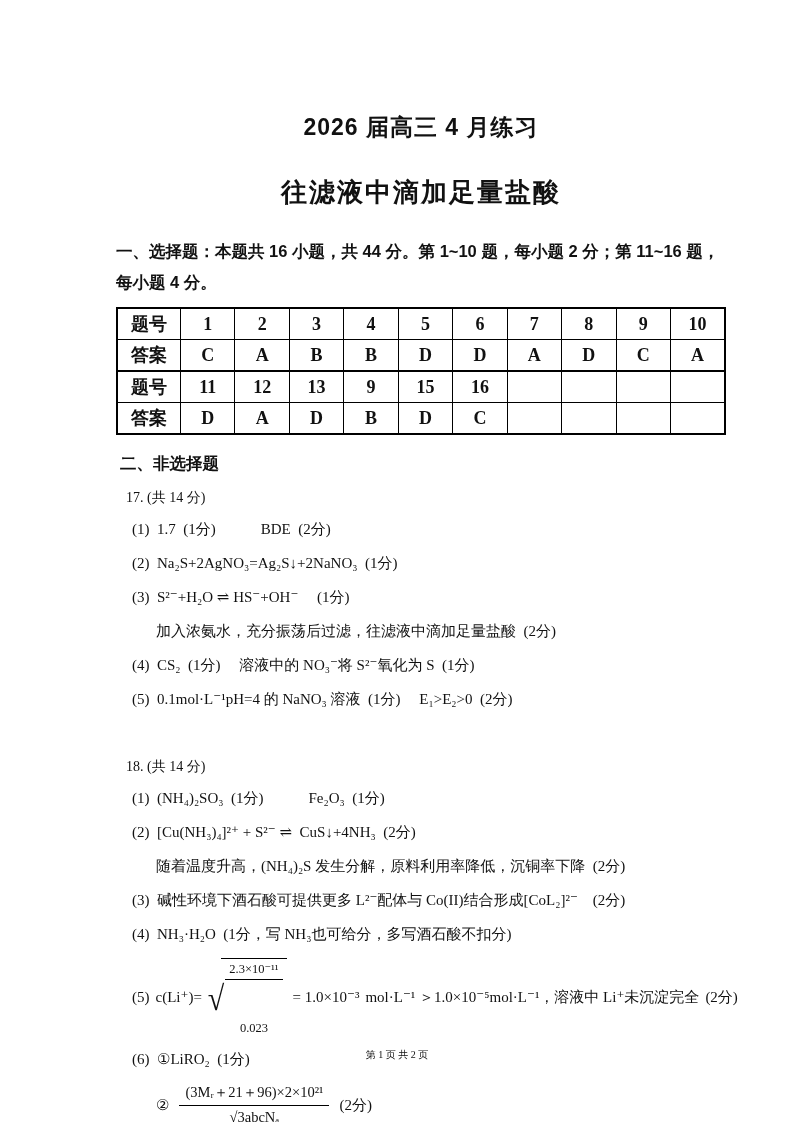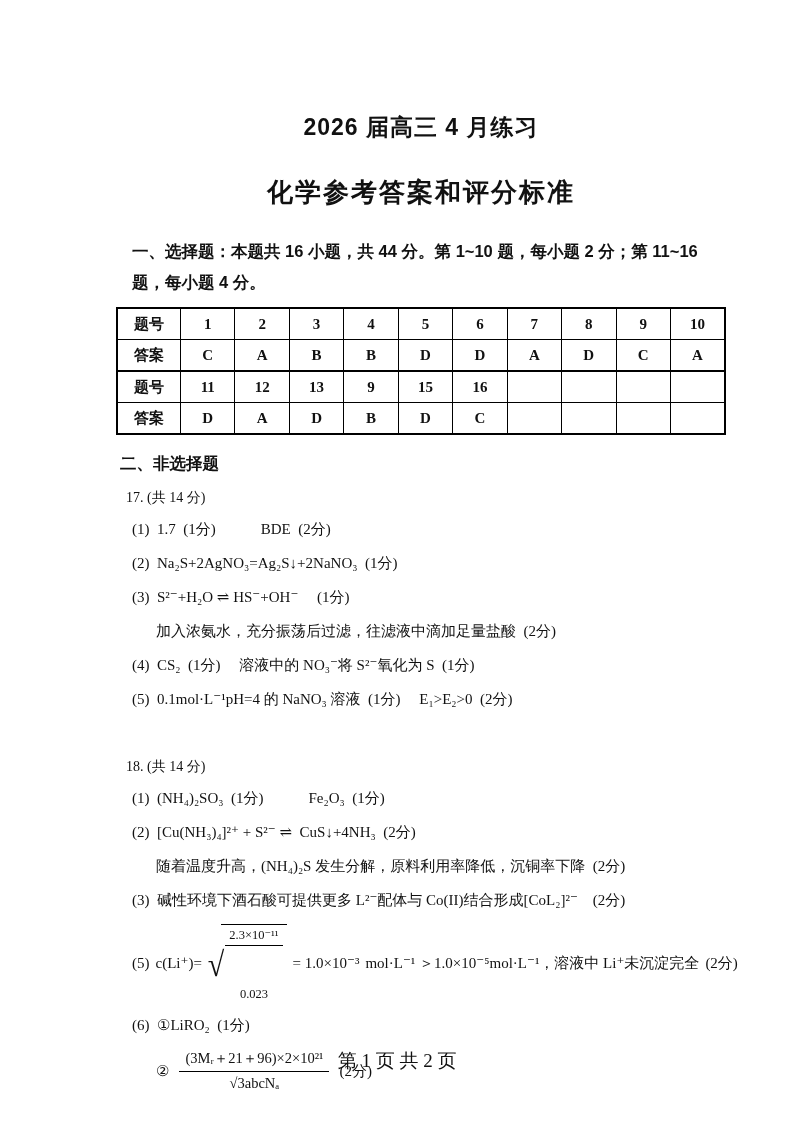--- a/index.html
+++ b/index.html
@@ -30,36 +30,36 @@
     text-align: center;
     font-size: 26px;
     font-weight: 700;
     margin: 0 0 26px 0;
     letter-spacing: 2px;
   }
   .section-heading {
     font-size: 16.5px;
     font-weight: 700;
     line-height: 1.85;
-    margin: 0 0 10px 16px;
+    margin: 0 0 10px 0;
     white-space: pre-wrap;
   }
   table.answers {
     border-collapse: collapse;
     width: 100%;
     table-layout: fixed;
     margin: 4px 0 18px 0;
     border: 2px solid #000;
   }
   table.answers td {
     border: 1px solid #000;
     height: 30px;
     text-align: center;
     vertical-align: middle;
-    font-size: 15px;
+    font-size: 18px;
     font-weight: 700;
     font-family: "Liberation Serif", "DejaVu Serif", serif;
     padding: 0;
   }
   table.answers td.rowhead {
     width: 62px;
     font-family: "Liberation Sans", sans-serif;
   }
   table.answers tr.thicksep td { border-bottom-width: 2px; }
   .section2-heading {
@@ -122,31 +122,31 @@
     margin: 0 4px;
   }
   .bigfrac .num { border-bottom: 1.4px solid #000; padding: 0 6px 2px 6px; }
   .bigfrac .den { padding-top: 2px; }
   .footer {
     position: absolute;
     top: 1048px;
     left: 0;
     width: 794px;
     text-align: center;
-    font-size: 19px;
+    font-size: 10px;
     font-family: "Liberation Serif", "DejaVu Serif", serif;
   }
 </style>
 </head>
 <body>
 
 <div class="page">
 
   <h1 class="doc-title">2026 届高三 4 月练习</h1>
-  <h2 class="doc-subtitle">化学参考答案和评分标准</h2>
+  <h2 class="doc-subtitle">往滤液中滴加足量盐酸</h2>
 
   <p class="section-heading">一、选择题：本题共 16 小题，共 44 分。第 1~10 题，每小题 2 分；第 11~16 题，每小题 4 分。</p>
 
   <table class="answers">
     <tbody>
       <tr>
         <td class="rowhead">题号</td>
         <td>1</td>
         <td>2</td>
         <td>3</td>
@@ -208,20 +208,21 @@
   <div class="ans-line">(3)  S²⁻+H₂O ⇌ HS⁻+OH⁻　 (1分)</div>
   <div class="ans-line cont">加入浓氨水，充分振荡后过滤，往滤液中滴加足量盐酸  (2分)</div>
   <div class="ans-line">(4)  CS₂  (1分)　 溶液中的 NO₃⁻将 S²⁻氧化为 S  (1分)</div>
   <div class="ans-line">(5)  0.1mol·L⁻¹pH=4 的 NaNO₃ 溶液  (1分)　 E₁&gt;E₂&gt;0  (2分)</div>
 
   <p class="q-heading gap-top">18. (共 14 分)</p>
   <div class="ans-line">(1)  (NH₄)₂SO₃  (1分)　　　Fe₂O₃  (1分)</div>
   <div class="ans-line">(2)  [Cu(NH₃)₄]²⁺ + S²⁻ ⇌  CuS↓+4NH₃  (2分)</div>
   <div class="ans-line cont">随着温度升高，(NH₄)₂S 发生分解，原料利用率降低，沉铜率下降  (2分)</div>
   <div class="ans-line">(3)  碱性环境下酒石酸可提供更多 L²⁻配体与 Co(II)结合形成[CoL₂]²⁻　(2分)</div>
+  <div class="ans-line">(4)  NH₃·H₂O  (1分，写 NH₃也可给分，多写酒石酸不扣分)</div>
 
   <div class="ans-line mathline">
     <span>(5)</span>
     <span>c(Li⁺)=</span>
     <span class="sqrt">
       <span class="sqrt-sign">√</span>
       <span class="sqrt-bar">
         <span class="frac">
           <span class="num">2.3×10⁻¹¹</span>
           <span class="den">0.023</span>

